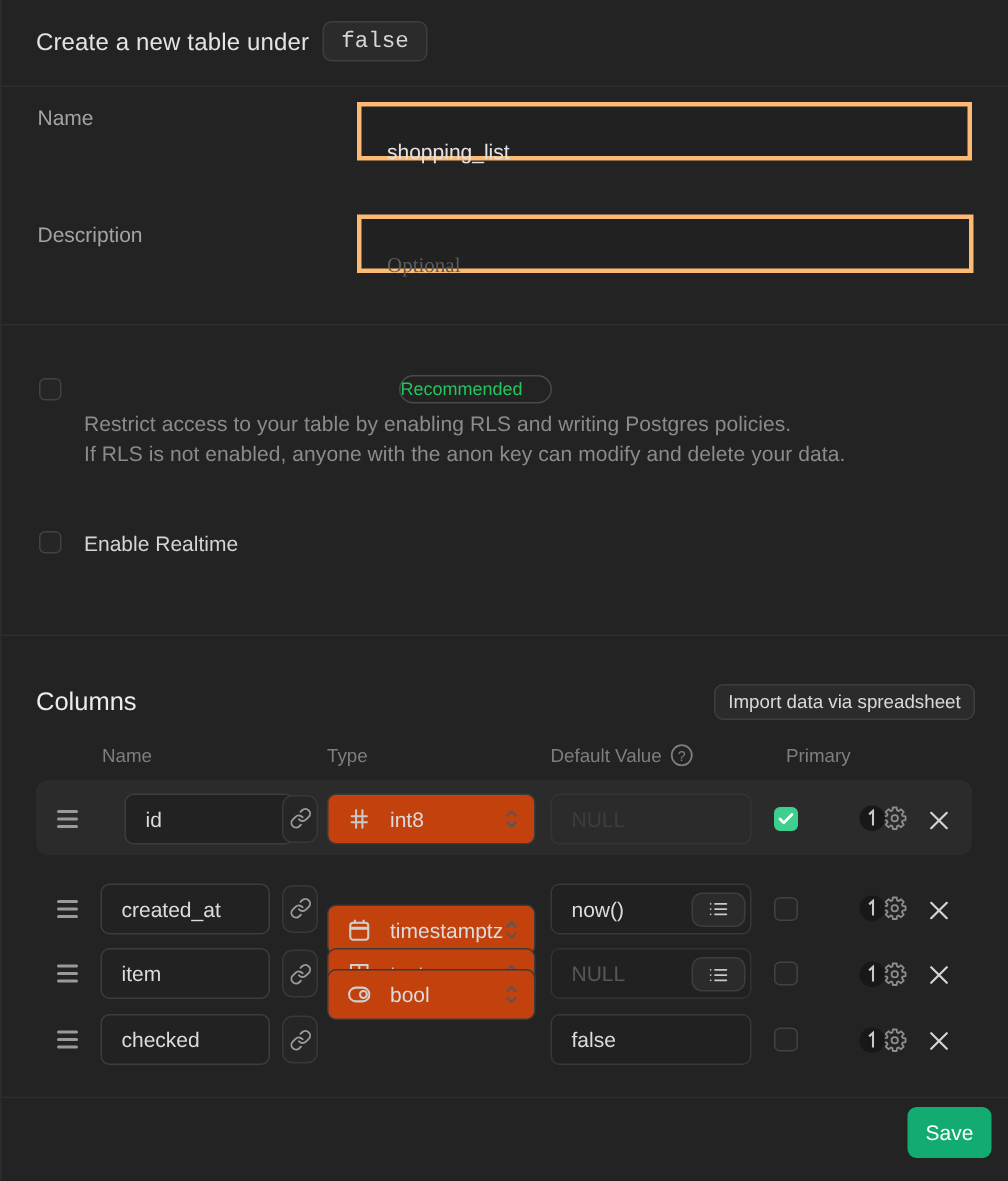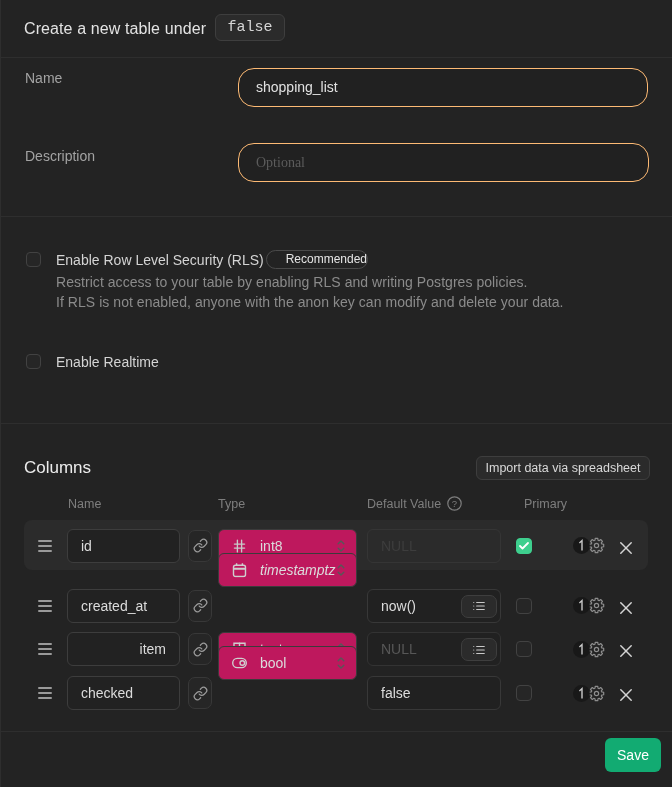--- a/index.html
+++ b/index.html
@@ -10,51 +10,51 @@
   .hdr-divider{position:absolute;left:0;right:0;height:1px;background:#2e2e2e;}
 
   
   .title{left:24px;top:20px;font-size:16px;color:#e3e3e3;letter-spacing:.1px;}
   .badge-code{left:215px;top:14px;width:70px;height:27px;background:#2b2b2b;
     border:1px solid #3e3e3e;border-radius:6px;color:#d6d6d6;
     font-family:"Liberation Mono",monospace;font-size:15px;line-height:25px;text-align:center;}
 
   
   .lbl{font-size:14px;color:#a3a3a3;}
-  .input{position:absolute;border:1px solid #fdba74;border-radius:16px;background:#212121;
-    color:#e2e2e2;font-size:14px;line-height:37px;padding:0 17px;}
+  .input{position:absolute;border:3px solid #fdba74;border-radius:0;background:#212121;
+    color:#e2e2e2;font-size:14px;line-height:37px;padding:12px 17px;}
   .ph{color:#5c5c5c;font-family:Liberation Serif, serif;}
 
   
   .cbx{position:absolute;width:15px;height:15px;border:1px solid #424242;border-radius:4px;background:#262626;}
   .sec-title{font-size:14px;color:#d4d4d4;}
   .sec-desc{font-size:14px;color:#8b8b8b;letter-spacing:.05px;}
   .pill{position:absolute;left:266px;top:250px;width:102px;height:19px;border:1px solid #4a4a4a;
-    border-radius:10px;font-size:12px;color:#e5e5e5;text-align:right;line-height:17px;}
+    border-radius:10px;font-size:12px;color:#22c55e;text-align:left;line-height:17px;}
 
   
   .h-col{left:24px;top:458px;font-size:17px;color:#ececec;}
   .btn-import{left:476px;top:456px;width:174px;height:24px;background:#2b2b2b;border:1px solid #3e3e3e;
     border-radius:6px;color:#d9d9d9;font-size:12.5px;text-align:center;line-height:22px;}
   .col-lbl{top:497px;font-size:12.5px;color:#7e7e7e;}
 
   .row1panel{left:24px;top:520px;width:624px;height:50px;background:#2b2b2b;border-radius:8px;}
 
   .handle{position:absolute;width:14px;height:12px;}
   .handle span{position:absolute;left:0;width:14px;height:2px;background:#9a9a9a;border-radius:1px;}
   .handle span:nth-child(1){top:0;}
   .handle span:nth-child(2){top:5px;}
   .handle span:nth-child(3){top:10px;}
 
   .r-name{position:absolute;left:67px;width:113px;height:34px;border:1px solid #3d3d3d;border-radius:6px;
      background:#222222;color:#dcdcdc;font-size:14px;line-height:32px;padding:0 13px;}
   .r-link{position:absolute;left:188px;width:24px;height:32px;border:1px solid #383838;border-radius:7px;
      background:#262626;display:flex;align-items:center;justify-content:center;}
   .r-sel{position:absolute;left:218px;width:139px;height:34px;border:1px solid #3b3b3b;border-radius:6px;
-     background:#be185d;color:#dcdcdc;font-size:14px;}
+     background:#c2410c;color:#dcdcdc;font-size:14px;}
   .r-sel .ic{position:absolute;left:13px;top:50%;transform:translateY(-50%);width:15px;height:15px;}
   .r-sel .tx{position:absolute;left:41px;top:0;line-height:32px;}
   .r-sel .chev{position:absolute;right:11px;top:50%;transform:translateY(-50%);height:14px;}
   .r-def{position:absolute;left:367px;width:134px;height:34px;border:1px solid #383838;border-radius:6px;
      background:#212121;color:#dcdcdc;font-size:14px;line-height:32px;padding:0 13px;}
   .r-def.dis{border-color:#333333;color:#575757;background:#212121;}
   .r-def.dis1{border-color:#353535;color:#3d3d3d;background:transparent;}
   .listbtn{position:absolute;right:3px;top:5px;width:36px;height:23px;background:#2b2b2b;
      border:1px solid #3e3e3e;border-radius:7px;display:flex;align-items:center;justify-content:center;}
   .r-cbx{position:absolute;left:516px;width:16px;height:16px;border:1px solid #424242;border-radius:4px;background:#262626;}
@@ -80,21 +80,20 @@
   <div class="abs badge-code">false</div>
   <div class="hdr-divider" style="top:57px"></div>
 
   <div class="abs lbl" style="left:25px;top:70px">Name</div>
   <div class="input" style="left:238px;top:68px;width:410px;height:39px">shopping_list</div>
   <div class="abs lbl" style="left:25px;top:148px">Description</div>
   <div class="input" style="left:238px;top:143px;width:411px;height:39px"><span class="ph">Optional</span></div>
   <div class="hdr-divider" style="top:216px"></div>
 
   <div class="cbx" style="left:26px;top:252px"></div>
-  <div class="abs sec-title" style="left:56px;top:252px">Enable Row Level Security (RLS)</div>
   <div class="pill">Recommended</div>
   <div class="abs sec-desc" style="left:56px;top:294px">If RLS is not enabled, anyone with the anon key can modify and delete your data.</div>
   <div class="abs sec-desc" style="left:56px;top:274px">Restrict access to your table by enabling RLS and writing Postgres policies.</div>
 
   <div class="cbx" style="left:26px;top:354px"></div>
   <div class="abs sec-title" style="left:56px;top:354px">Enable Realtime</div>
   <div class="hdr-divider" style="top:423px"></div>
 
   <div class="abs h-col">Columns</div>
   <div class="abs btn-import">Import data via spreadsheet</div>
@@ -108,21 +107,21 @@
   <div class="abs col-lbl" style="left:524px">Primary</div>
 
   <div class="row1panel abs"></div>
 
   <div id="rows">
       <div class="handle" style="left:38px;top:539.5px;">
         <span></span>
         <span></span>
         <span></span>
       </div>
-      <div class="r-name" style="top:528.5px;">id</div>
+      <div class="r-name" style="top:528.5px;margin-left:16px;">id</div>
       <div class="r-link" style="top:529.5px;">
         <svg width="15" height="15" viewBox="0 0 24 24" fill="none" stroke="#9c9c9c" stroke-width="2" stroke-linecap="round" stroke-linejoin="round">
           <path d="M10 13a5 5 0 0 0 7.54.54l3-3a5 5 0 0 0-7.07-7.07l-1.72 1.71"></path>
           <path d="M14 11a5 5 0 0 0-7.54-.54l-3 3a5 5 0 0 0 7.07 7.07l1.71-1.71"></path>
         </svg>
       </div>
       <div class="r-sel" style="top:528.5px;">
         <svg class="ic" viewBox="0 0 15 15">
           <g stroke="#c9c9c9" stroke-width="1.35" stroke-linecap="round">
             <line x1="2.4" y1="5.6" x2="12.6" y2="5.6"></line>
@@ -159,21 +158,21 @@
         <span></span>
         <span></span>
       </div>
       <div class="r-name" style="top:588.5px;">created_at</div>
       <div class="r-link" style="top:589.5px;">
         <svg width="15" height="15" viewBox="0 0 24 24" fill="none" stroke="#9c9c9c" stroke-width="2" stroke-linecap="round" stroke-linejoin="round">
           <path d="M10 13a5 5 0 0 0 7.54.54l3-3a5 5 0 0 0-7.07-7.07l-1.72 1.71"></path>
           <path d="M14 11a5 5 0 0 0-7.54-.54l-3 3a5 5 0 0 0 7.07 7.07l1.71-1.71"></path>
         </svg>
       </div>
-      <div class="r-sel" style="top:553px;font-style:italic;">
+      <div class="r-sel" style="top:603px;">
         <svg class="ic" viewBox="0 0 15 15">
           <g fill="none" stroke="#cfcfcf" stroke-width="1.4">
             <rect x="1.5" y="2.7" width="12" height="11.3" rx="2"></rect>
             <line x1="1.5" y1="6.3" x2="13.5" y2="6.3" stroke-width="2"></line>
             <line x1="4.6" y1="0.7" x2="4.6" y2="3.2"></line>
             <line x1="10.4" y1="0.7" x2="10.4" y2="3.2"></line>
           </g>
         </svg>
         <span class="tx">timestamptz</span>
         <span class="chev"><svg width="8" height="14" viewBox="0 0 8 14" fill="none" stroke="#575757" stroke-width="1.4" stroke-linecap="round" stroke-linejoin="round">
@@ -201,21 +200,21 @@
         </svg></div>
       <div class="xico" style="top:599.5px;"><svg width="12" height="12" viewBox="0 0 12 12" stroke="#d4d4d4" stroke-width="1.45" stroke-linecap="round">
           <line x1="0.8" y1="0.8" x2="11.2" y2="11.2"></line>
           <line x1="11.2" y1="0.8" x2="0.8" y2="11.2"></line>
         </svg></div>
       <div class="handle" style="left:38px;top:643.0px;">
         <span></span>
         <span></span>
         <span></span>
       </div>
-      <div class="r-name" style="top:632.0px;text-align:right;">item</div>
+      <div class="r-name" style="top:632.0px;">item</div>
       <div class="r-link" style="top:633.0px;">
         <svg width="15" height="15" viewBox="0 0 24 24" fill="none" stroke="#9c9c9c" stroke-width="2" stroke-linecap="round" stroke-linejoin="round">
           <path d="M10 13a5 5 0 0 0 7.54.54l3-3a5 5 0 0 0-7.07-7.07l-1.72 1.71"></path>
           <path d="M14 11a5 5 0 0 0-7.54-.54l-3 3a5 5 0 0 0 7.07 7.07l1.71-1.71"></path>
         </svg>
       </div>
       <div class="r-sel" style="top:632.0px;">
         <svg class="ic" viewBox="0 0 15 15">
           <g fill="none" stroke="#cfcfcf" stroke-width="1.4" stroke-linecap="round">
             <polyline points="2,4.2 2,1.8 13,1.8 13,4.2"></polyline>

